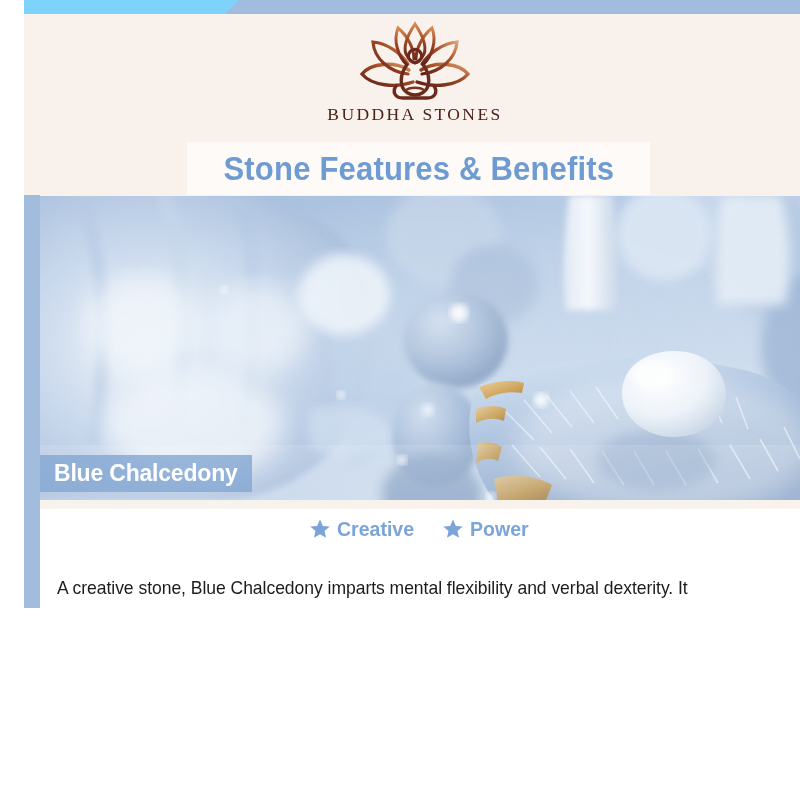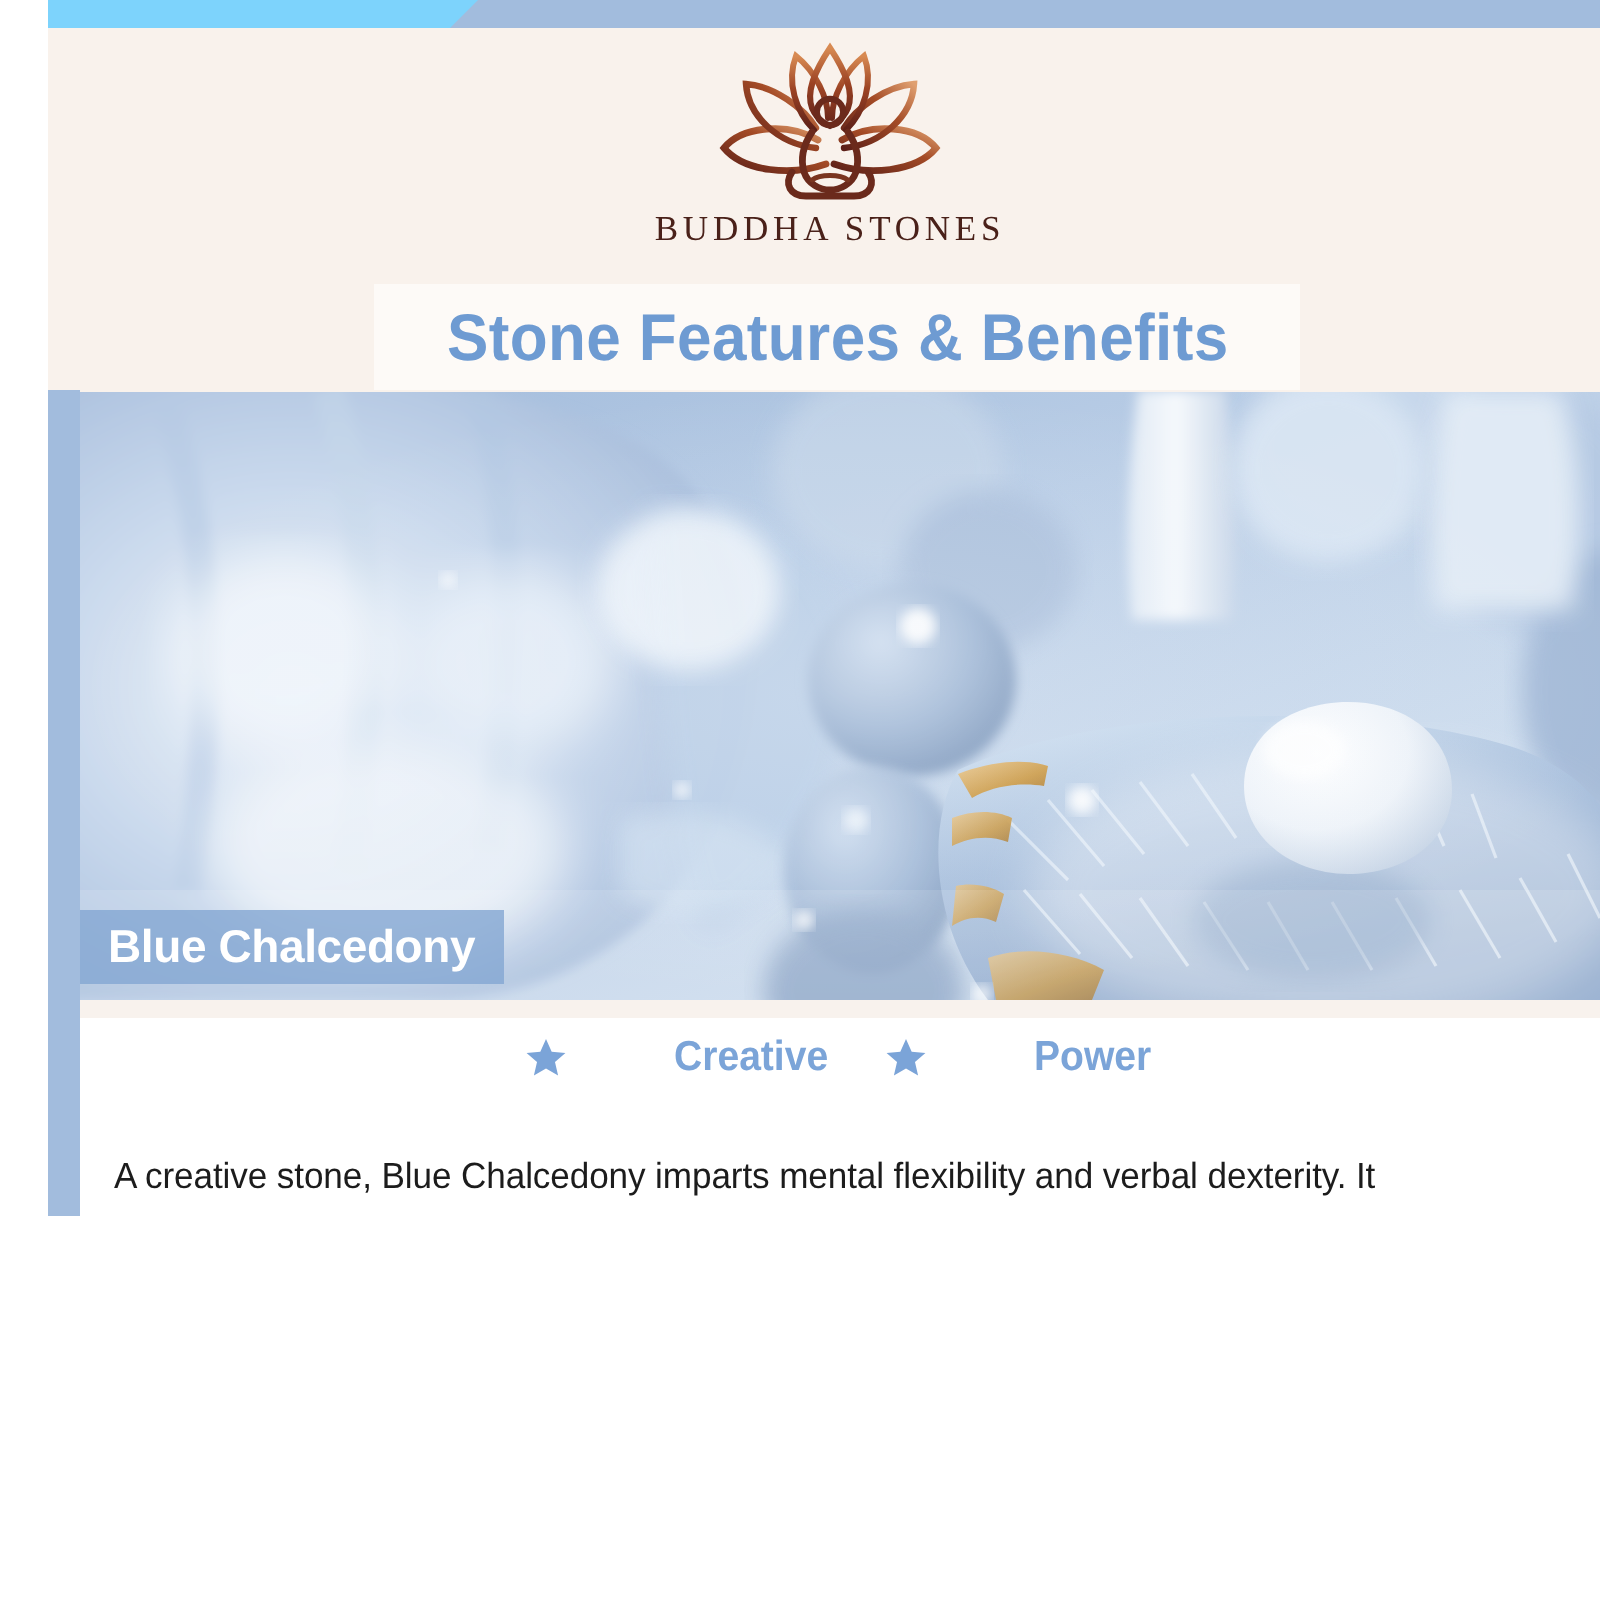--- a/index.html
+++ b/index.html
@@ -156,21 +156,20 @@
     width: 762px;
     display: flex;
     align-items: center;
     justify-content: center;
     gap: 0px;
   }
   .feature {
     display: flex;
     align-items: center;
     margin: 0 11px;
-    gap: 47px;
   }
   .feature .star {
     width: 22px;
     height: 22px;
     margin-right: 6px;
     flex: none;
   }
   .feature-label {
     font-family: "Liberation Sans Narrow", "Liberation Sans", sans-serif;
     font-weight: bold;

